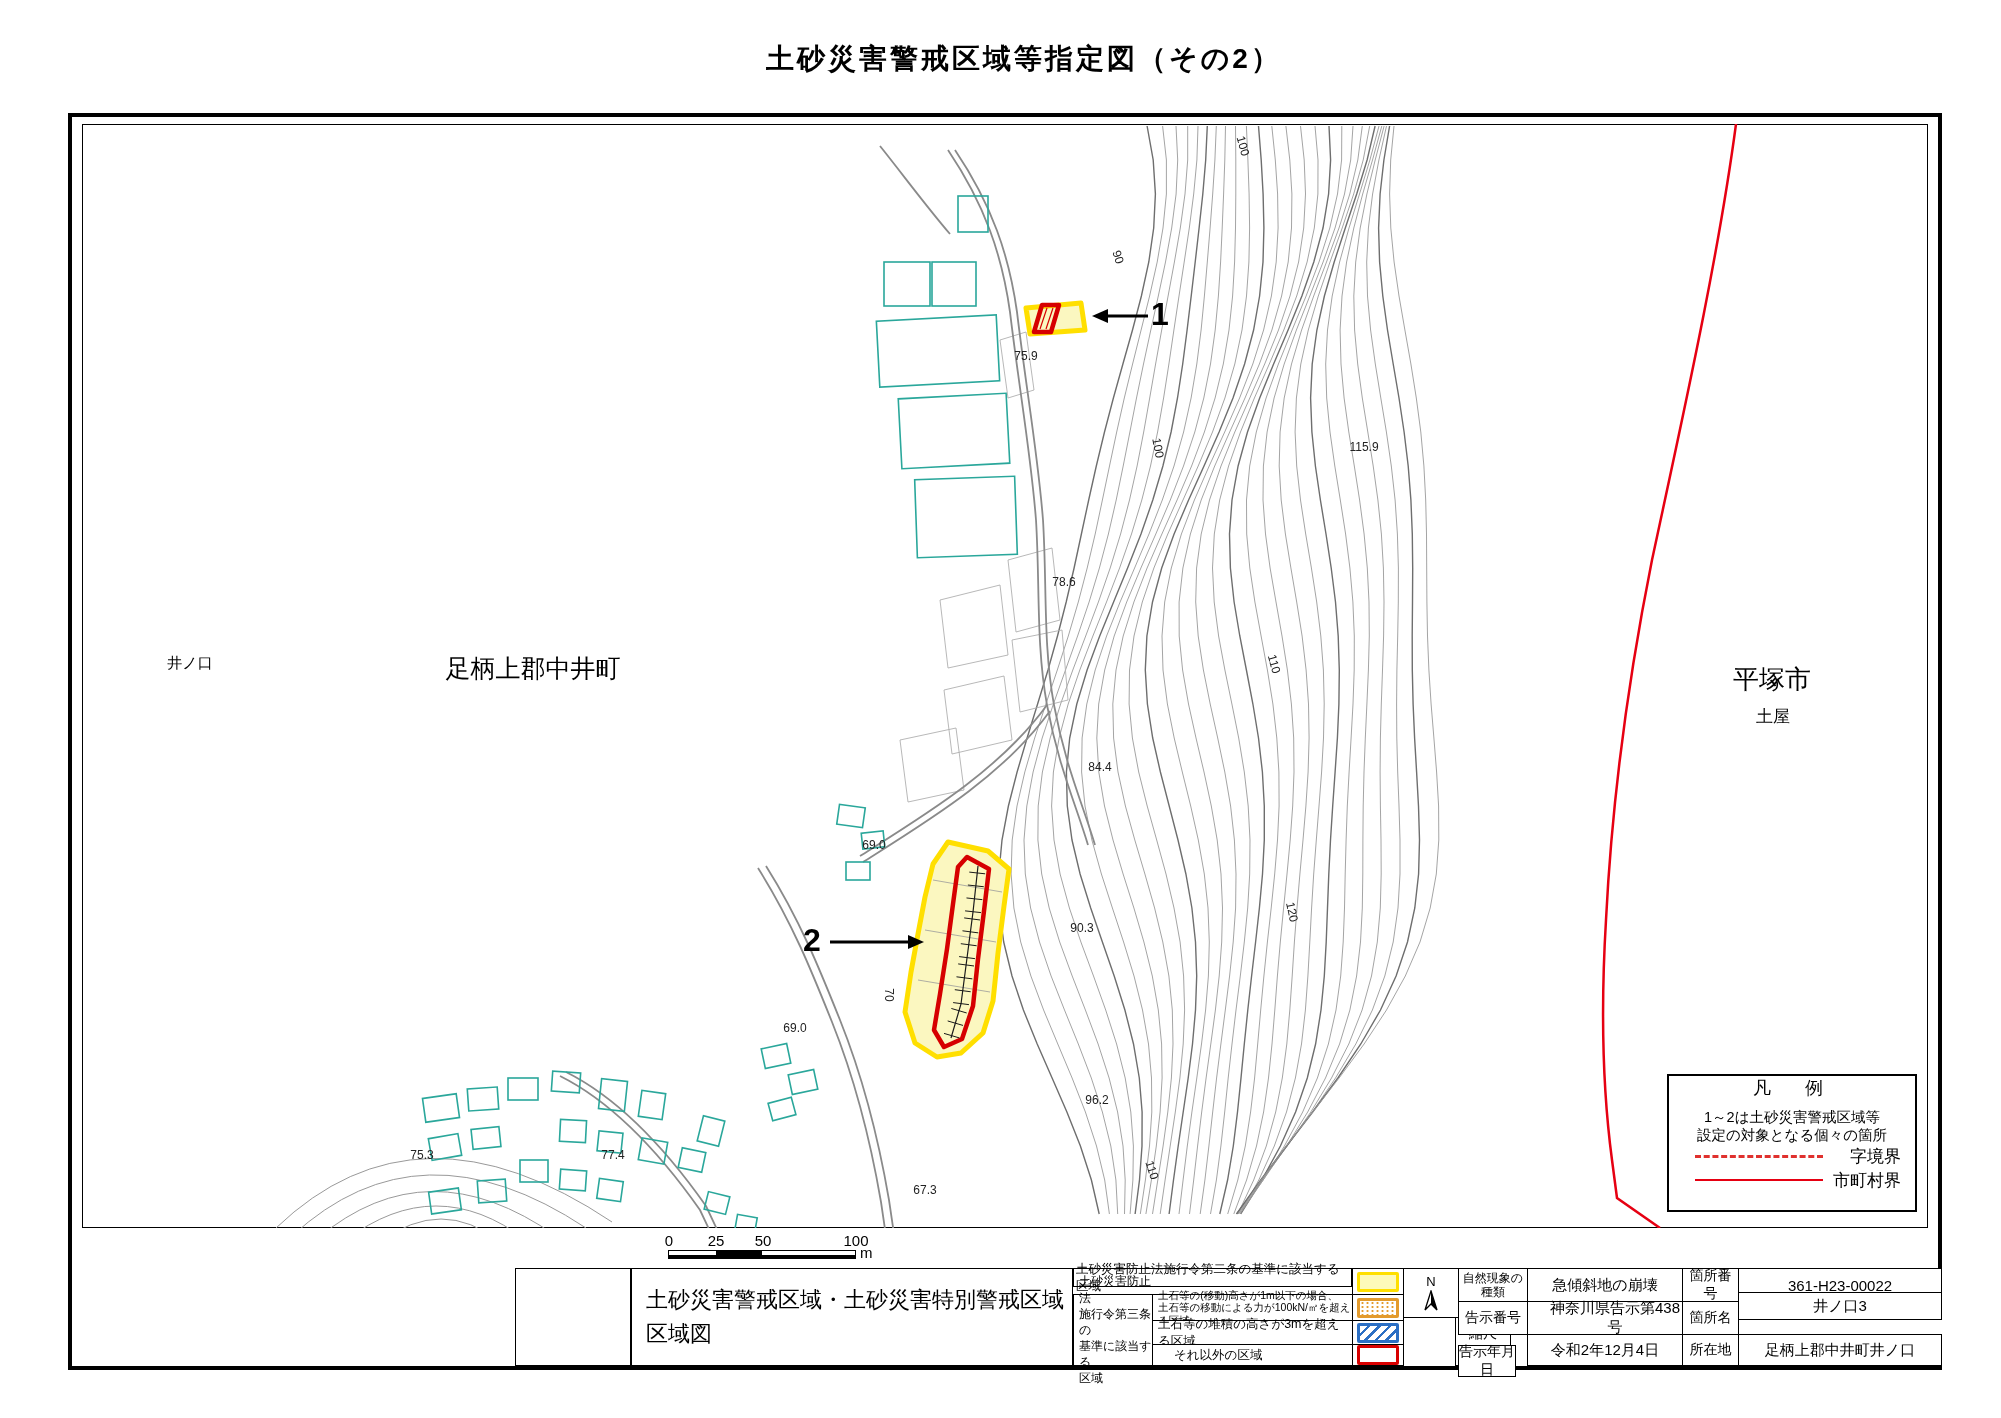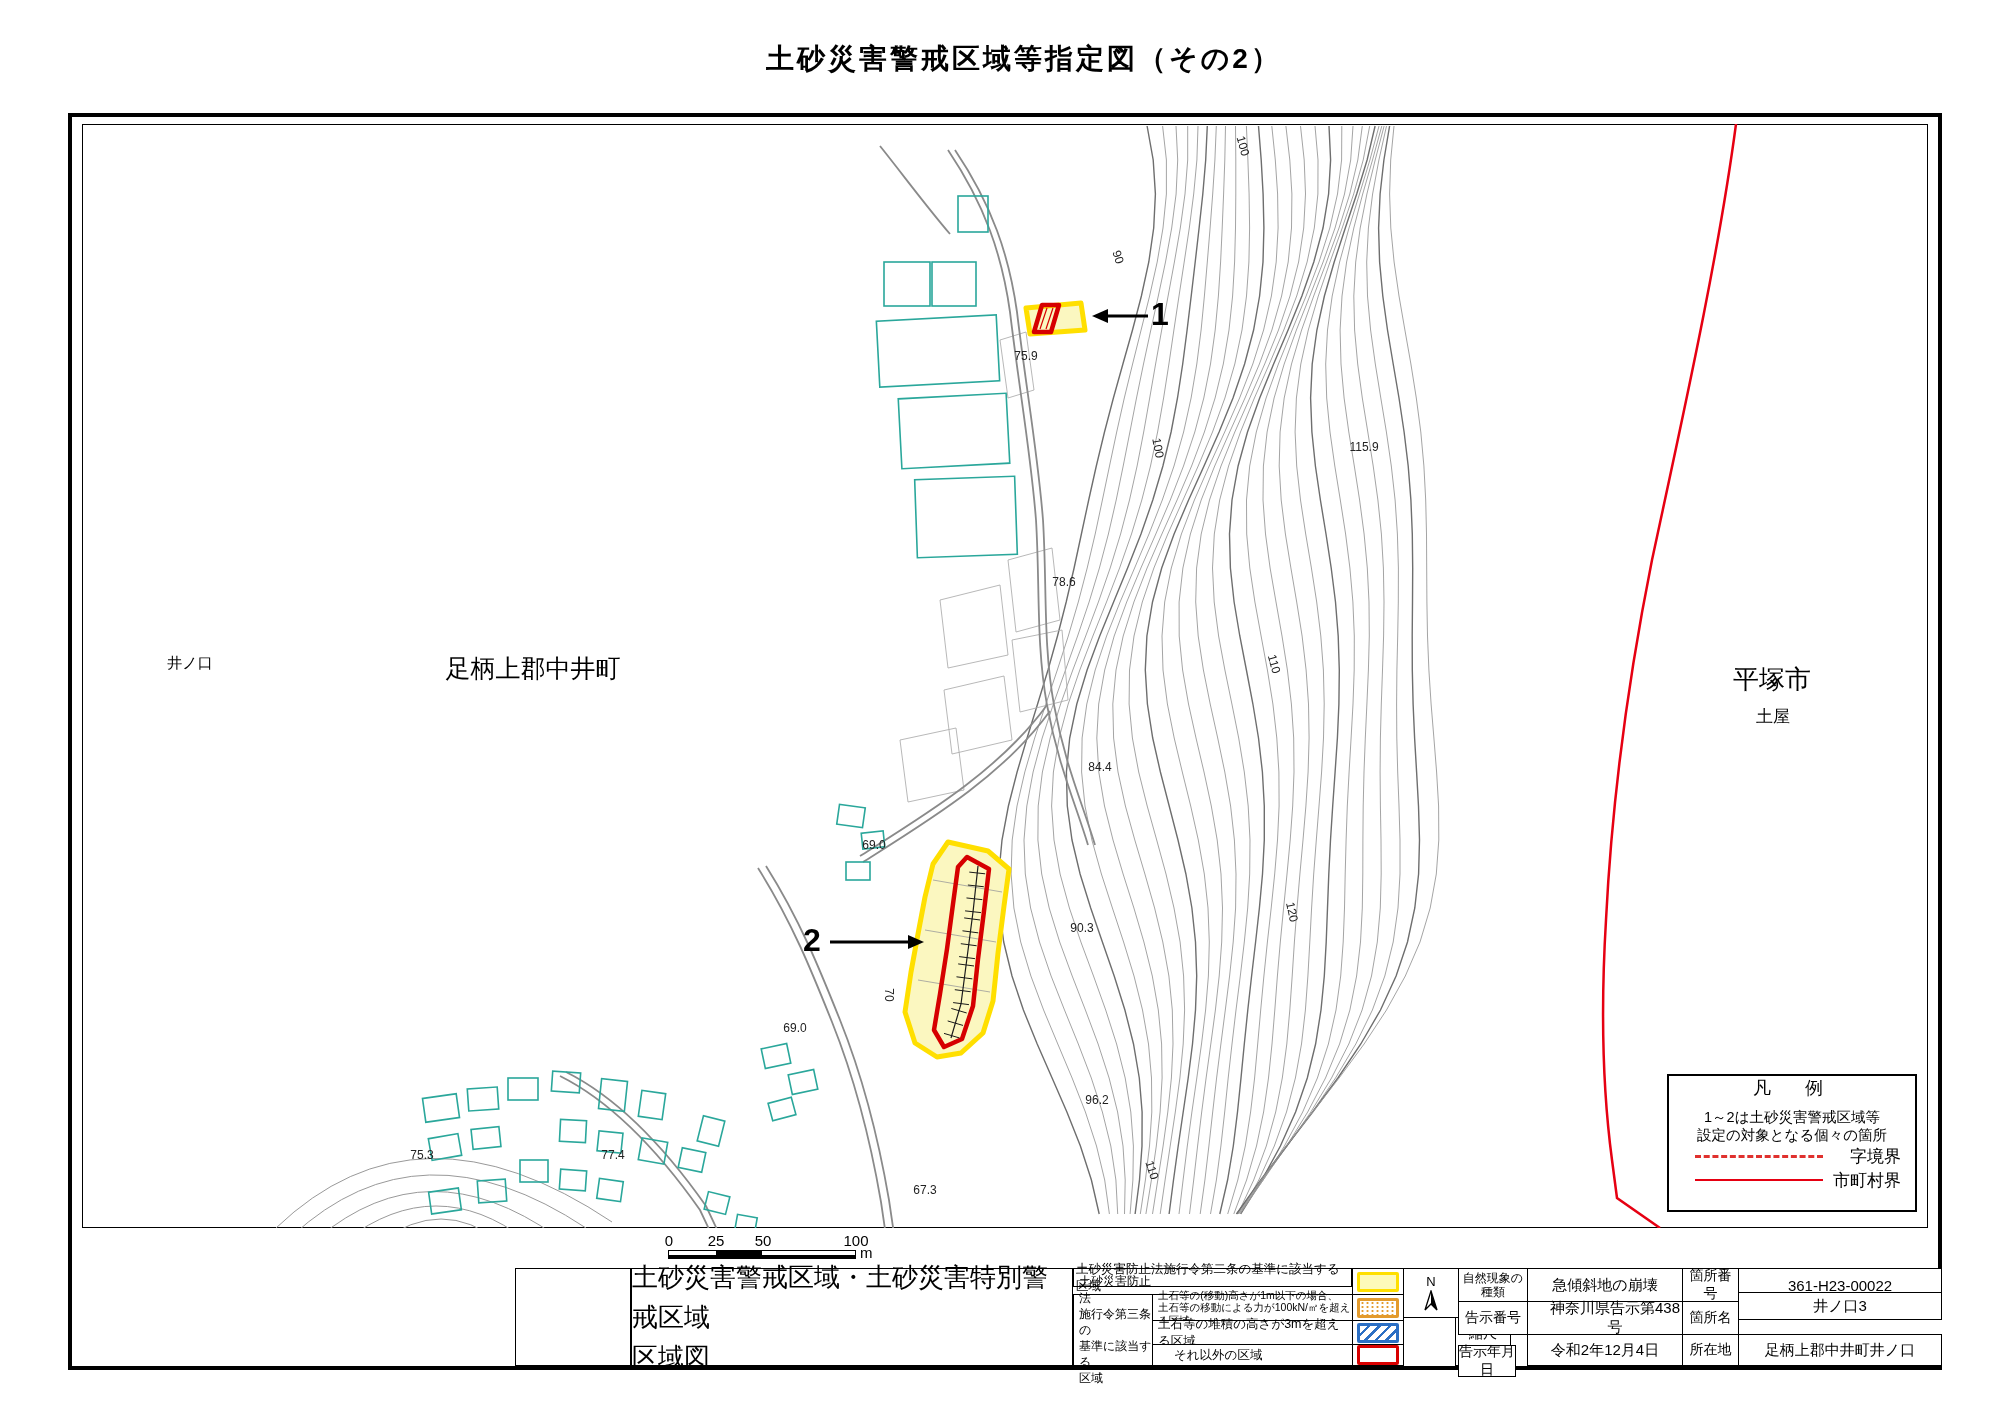--- a/index.html
+++ b/index.html
@@ -29,21 +29,21 @@
   .sb-seg{height:100%;}
   .sb-a{width:47px;background:linear-gradient(to bottom,#fff 50%,#000 50%);}
   .sb-b{width:47px;background:#000;}
   .sb-c{width:94px;background:linear-gradient(to bottom,#fff 50%,#000 50%);}
   .sb-unit{position:absolute;left:196px;top:12px;font-size:15px;}
   
   .tblock{left:515px;top:1268px;width:1427px;height:98px;background:#fff;}
   .cell{position:absolute;border:1.5px solid #000;box-sizing:border-box;background:#fff;
         display:flex;align-items:center;justify-content:center;text-align:center;}
   .cell.left{justify-content:flex-start;text-align:left;}
-  .sheet-title{font-size:26px;line-height:1.55;font-weight:500;}
+  .sheet-title{font-size:22px;line-height:1.55;padding-left:14px;font-weight:500;}
   .crit-txt{font-size:12.5px;}
   .crit-sm{font-size:10.5px;line-height:1.2;}
   .crit-lbl{font-size:12px;line-height:1.35;}
   .lbl{font-size:14px;}
   .lbl-sm{font-size:12px;line-height:1.2;}
   .val{font-size:15px;}
   .sw{width:36px;height:14px;border-radius:2px;box-sizing:content-box;}
   .sw-yellow{background:#fdfab9;border:3.5px solid #ffdf00;}
   .sw-orange{border:3.5px solid #e39b2d;background-color:#fff;
              background-image:radial-gradient(#e39b2d 1px,transparent 1.3px);background-size:5px 4px;}

